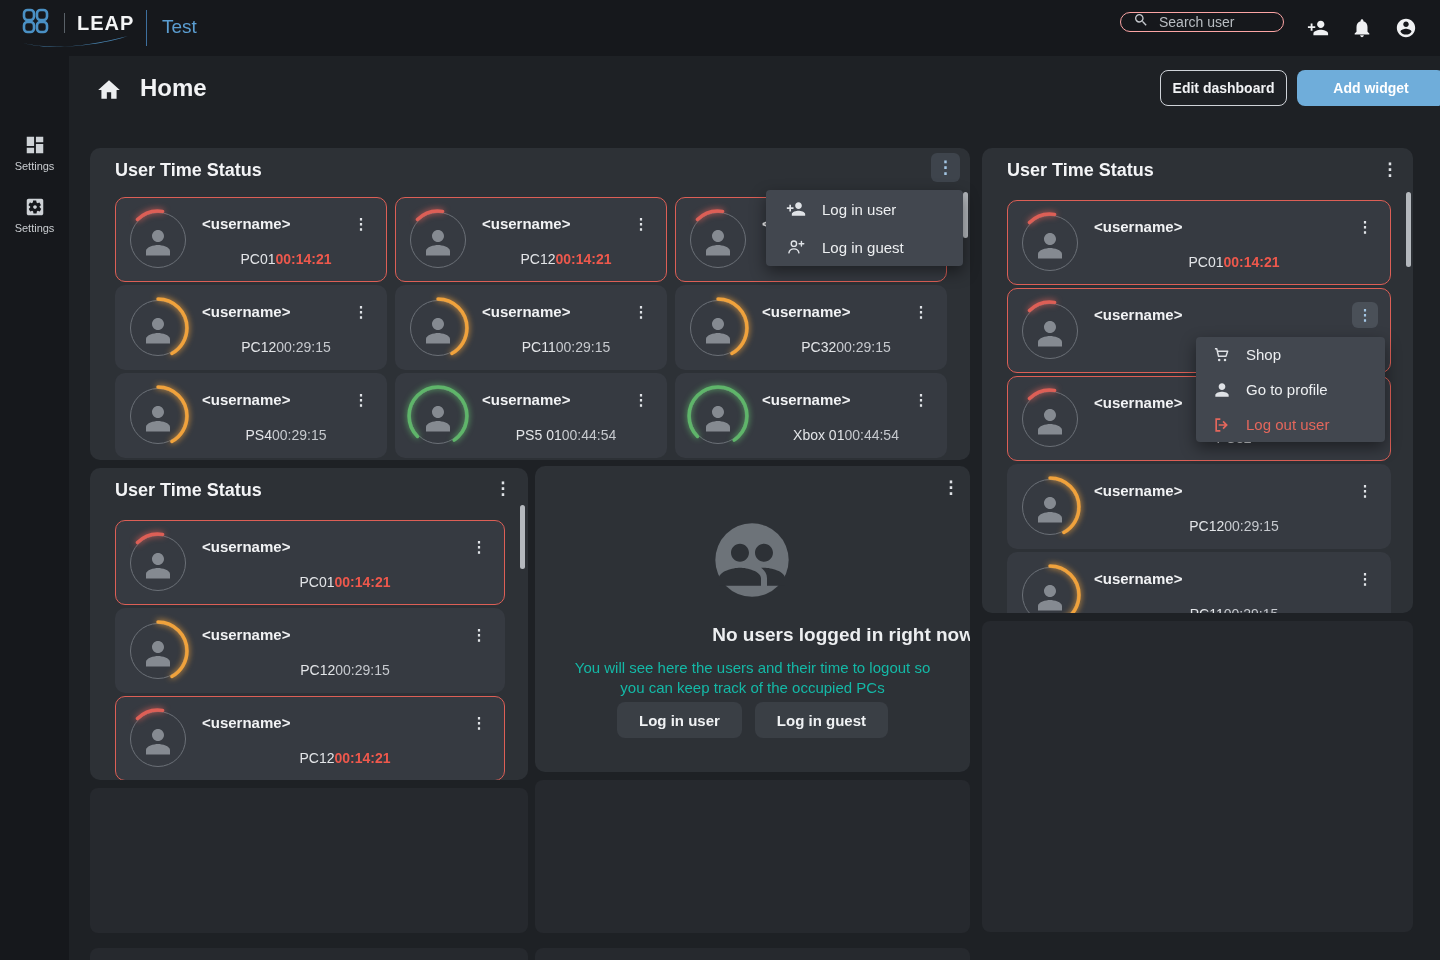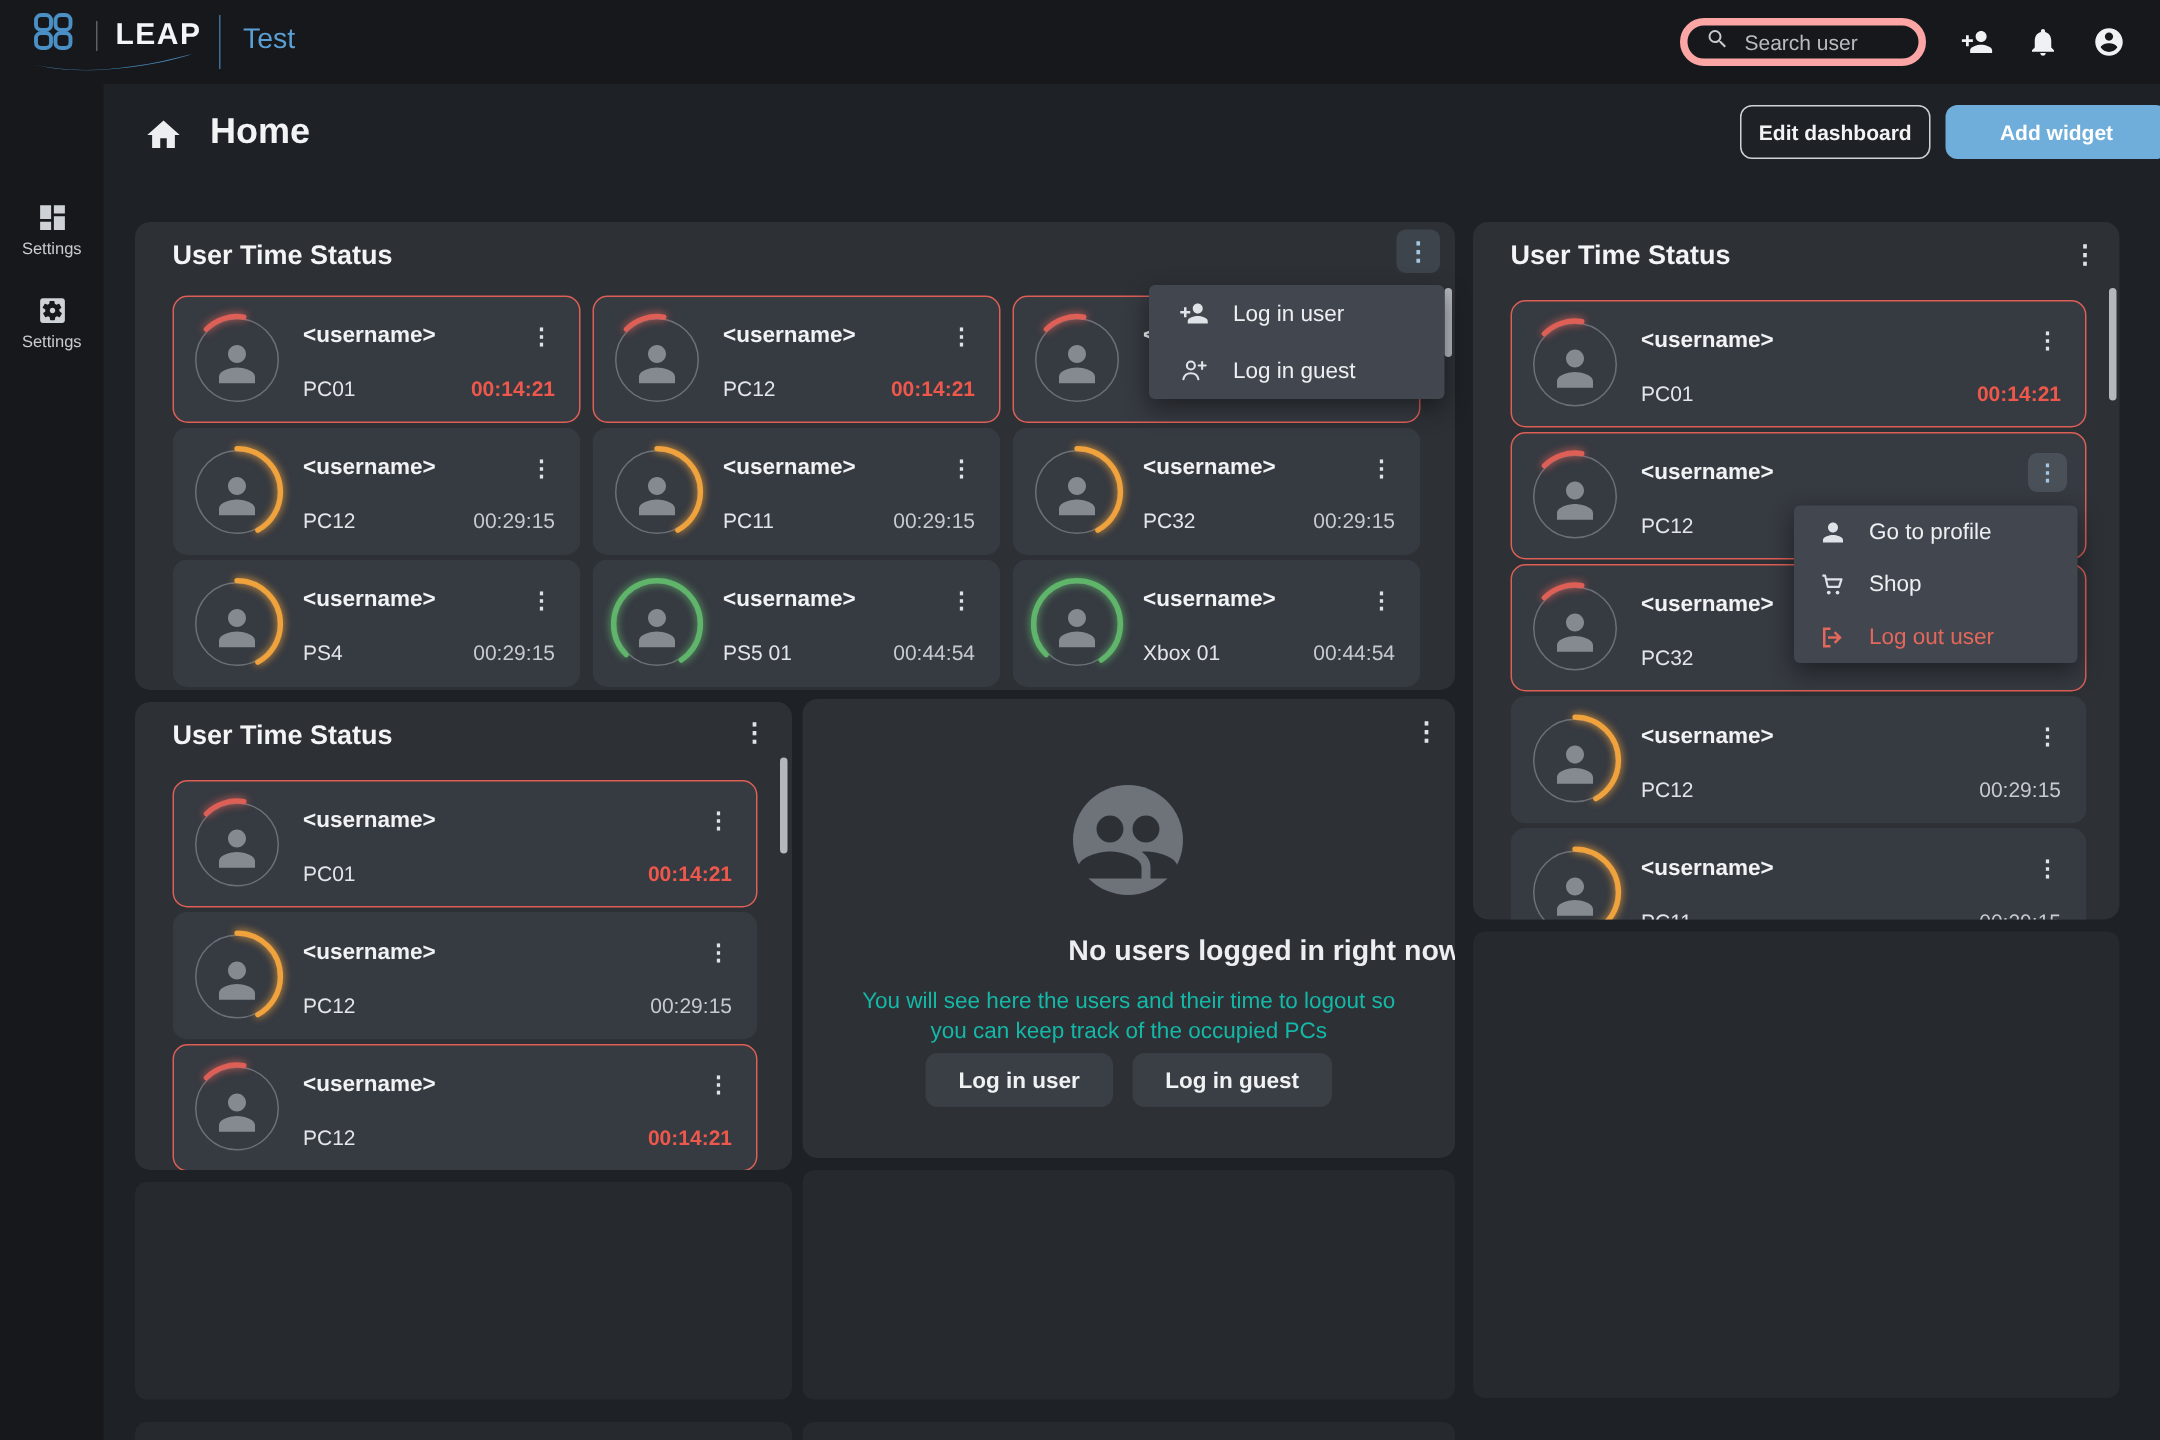--- a/index.html
+++ b/index.html
@@ -7,21 +7,21 @@
        background:#1e2125;font-family:"Liberation Sans",sans-serif;
        -webkit-font-smoothing:antialiased;}
   
   .navbar{position:absolute;left:0;top:0;width:1440px;height:56px;background:#16181c;z-index:50;}
   .logo{position:absolute;left:22px;top:8px;display:flex;align-items:center;gap:10px;}
   .logo-swoosh{position:absolute;left:20px;top:34px;}
   .brand{color:#f4f5f6;font-size:20px;font-weight:800;letter-spacing:1px;}
   .logo-sep{width:1px;height:20px;background:#5a6168;margin:0 2px 0 4px;}
   .nav-divider{position:absolute;left:146px;top:10px;width:1px;height:36px;background:#3d6f9e;}
   .workspace{position:absolute;left:162px;top:16px;font-size:19px;color:#5b9ed2;}
-  .search-pill{position:absolute;left:1120px;top:12px;width:164px;height:32px;border:5px solid #fca5a5;
+  .search-pill{position:absolute;left:1120px;top:12px;width:164px;height:20px;border:1px solid #fca5a5;
        border-radius:17px;display:flex;align-items:center;padding:0 12px;box-sizing:border-box;gap:8px;}
   .search-pill input{background:transparent;border:none;outline:none;color:#dfe2e6;font-size:14px;width:110px;
        font-family:"Liberation Sans",sans-serif;}
   .search-pill input::placeholder{color:#b9bdc2;}
   .nav-ic{position:absolute;top:17px;width:22px;height:22px;cursor:pointer;}
   
   .sidebar{position:absolute;left:0;top:56px;width:69px;height:904px;background:#16181c;z-index:40;}
   .side-item{position:absolute;left:0;width:69px;text-align:center;cursor:pointer;}
   .side-item svg{display:block;margin:0 auto 4px auto;}
   .side-label{font-size:11px;color:#c9ccd0;}
@@ -52,21 +52,21 @@
   .avatar{position:absolute;left:4px;top:4px;width:54px;height:54px;border-radius:50%;
        border:1px solid #6b7077;overflow:hidden;}
   .avatar svg{position:absolute;left:50%;top:55%;transform:translate(-50%,-50%);}
   .ring{position:absolute;left:0;top:0;width:64px;height:64px;filter:drop-shadow(0 0 3px currentColor);}
   .card-main{flex:1;margin-left:12px;height:58px;display:flex;flex-direction:column;
        justify-content:space-between;min-width:0;}
   .card-top{display:flex;justify-content:space-between;align-items:center;height:26px;}
   .username{font-weight:bold;font-size:15px;color:#f1f2f4;white-space:nowrap;}
   .card-kebab{width:26px;height:26px;font-size:15px;}
   .card-kebab.active{background:#4a5058;color:#a3c6e4;}
-  .card-bottom{display:flex;justify-content:space-between;align-items:center;font-size:14px;
+  .card-bottom{display:flex;justify-content:center;align-items:center;font-size:14px;
        color:#e3e5e8;padding-right:4px;height:20px;}
   .time{color:#c6c9ce;}
   .time.red{color:#ee584c;font-weight:bold;}
   
   .empty-kebab{position:absolute;width:24px;height:24px;}
   .empty-icon{position:absolute;left:177px;top:54px;}
   .empty-heading{position:absolute;left:4px;top:158px;width:100%;text-align:right;font-size:19px;
        font-weight:bold;color:#eceef0;}
   .empty-desc{position:absolute;left:50%;top:192px;transform:translateX(-50%);width:372px;text-align:center;
        font-size:15px;line-height:20px;color:#14b8a6;}
@@ -595,31 +595,31 @@
         <path d="M3.5 19c.6-3.2 3.1-4.8 6-4.8s5.4 1.6 6 4.8" fill="none" stroke="#dfe2e6" stroke-width="1.7" stroke-linecap="round"></path>
         <path d="M18.5 5.2v5.6M15.7 8h5.6" stroke="#dfe2e6" stroke-width="1.7" stroke-linecap="round"></path>
       </svg>
       <span>Log in guest</span>
     </div>
   </div>
 
   <div class="menu compact" style="left:1196px;top:337px;width:189px;">
     <div class="menu-item">
       <svg width="20" height="20" viewBox="0 0 24 24">
-          <path fill="#dfe2e6" d="M12 12c2.21 0 4-1.79 4-4s-1.79-4-4-4-4 1.79-4 4 1.79 4 4 4zm0 2c-2.67 0-8 1.34-8 4v2h16v-2c0-2.66-5.33-4-8-4z"></path>
-        </svg>
-      <span>Go to profile</span>
-    </div>
-    <div class="menu-item">
-      <svg width="20" height="20" viewBox="0 0 24 24">
         <path d="M3.5 4.5h2.2l2.1 9h9l2-6H6.5" fill="none" stroke="#dfe2e6" stroke-width="1.7" stroke-linejoin="round"></path>
         <circle cx="8.6" cy="18" r="1.5" fill="#dfe2e6"></circle>
           <circle cx="15.6" cy="18" r="1.5" fill="#dfe2e6"></circle>
       </svg>
       <span>Shop</span>
+    </div>
+    <div class="menu-item">
+      <svg width="20" height="20" viewBox="0 0 24 24">
+          <path fill="#dfe2e6" d="M12 12c2.21 0 4-1.79 4-4s-1.79-4-4-4-4 1.79-4 4 1.79 4 4 4zm0 2c-2.67 0-8 1.34-8 4v2h16v-2c0-2.66-5.33-4-8-4z"></path>
+        </svg>
+      <span>Go to profile</span>
     </div>
     <div class="menu-item danger">
       <svg width="20" height="20" viewBox="0 0 24 24">
         <path fill="#e4675c" d="M4 4h6v2H6v12h4v2H4z"></path>
         <path fill="#e4675c" d="M14 7l-1.4 1.4 2.6 2.6H8v2h7.2l-2.6 2.6L14 17l5-5z"></path>
       </svg>
       <span>Log out user</span>
     </div>
   </div>
 

